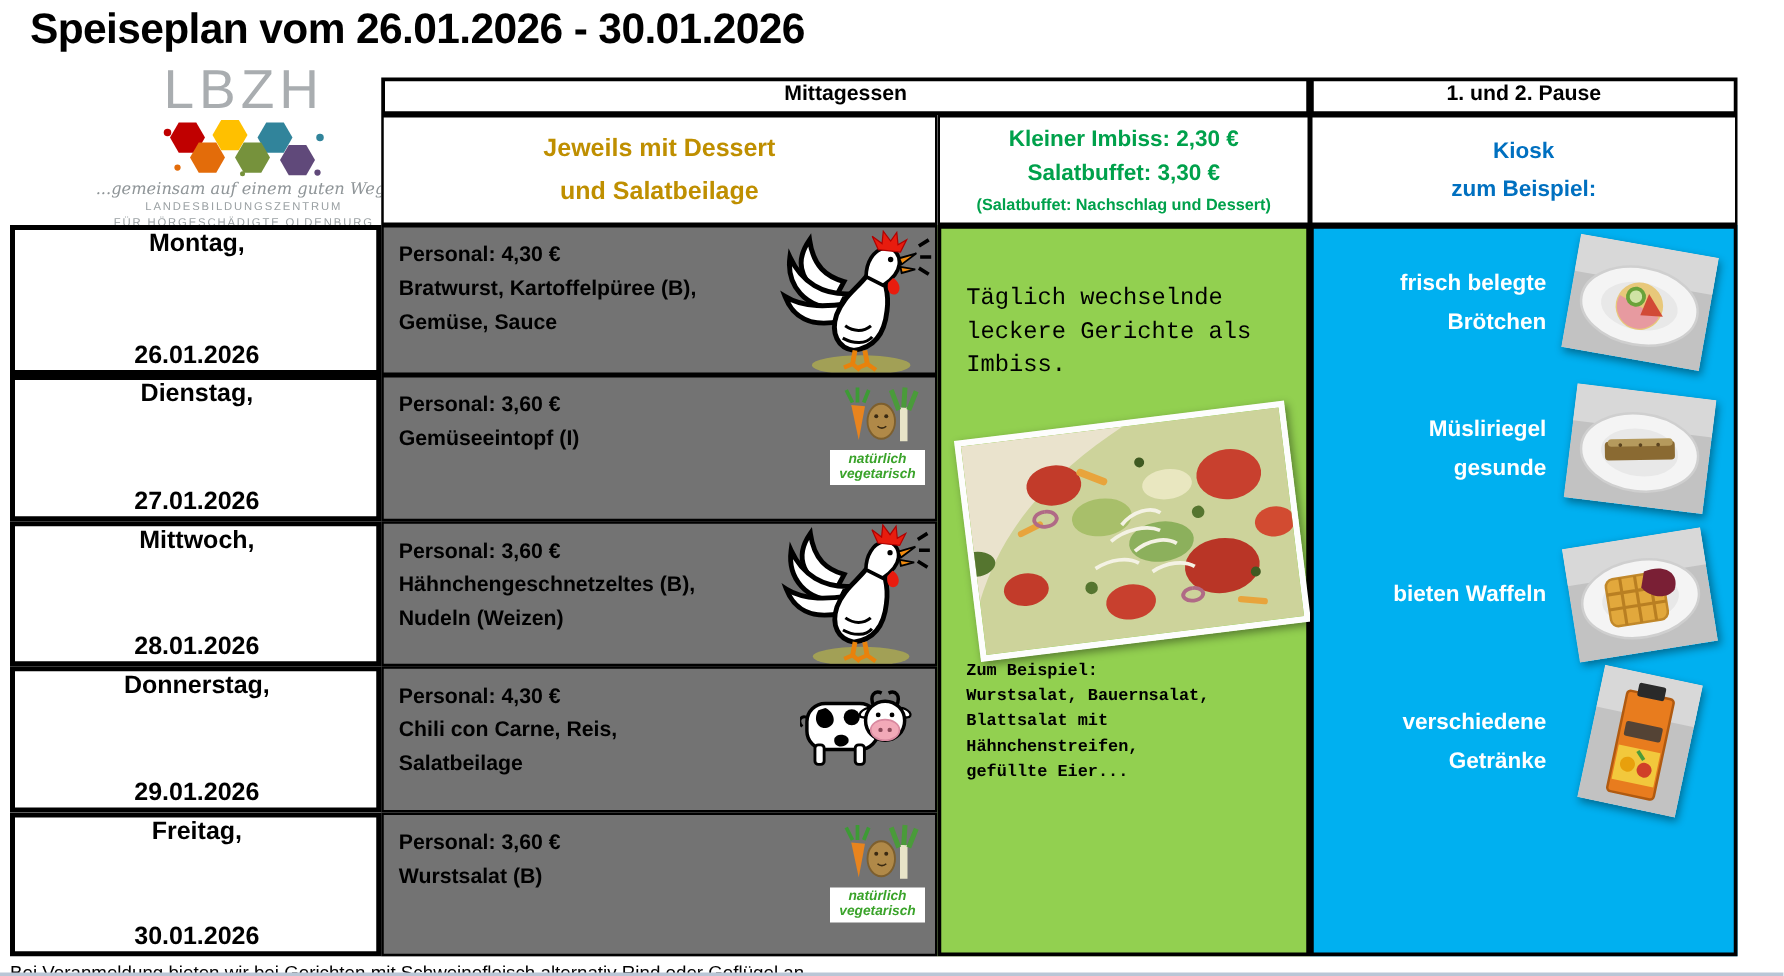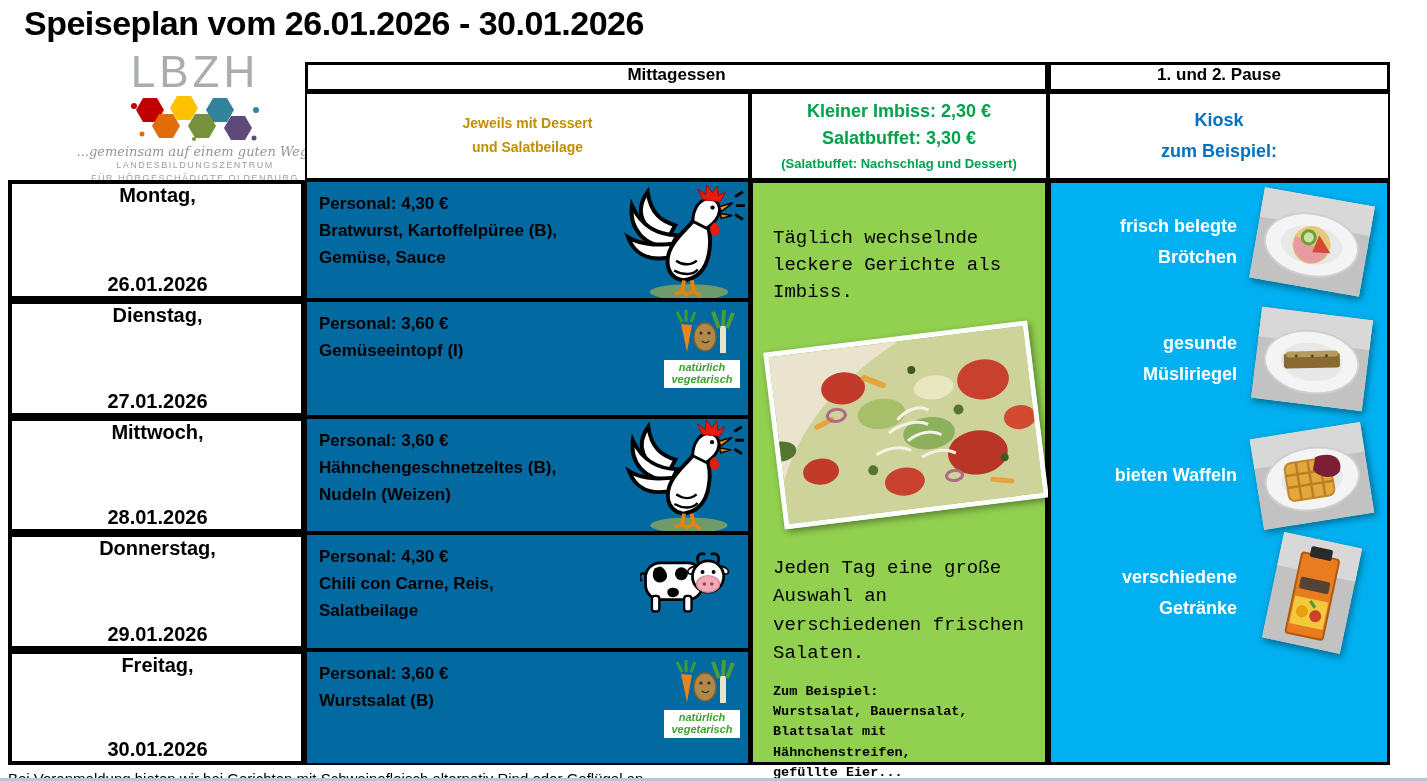--- a/index.html
+++ b/index.html
@@ -16,31 +16,31 @@
   
   .logo{position:absolute;left:72px;top:50px;width:246px;text-align:center;color:#9aa0a3;}
   .logo-acronym{font-size:44px;line-height:44px;color:#a9adb0;font-weight:400;letter-spacing:4px;}
   .logo-hexes{display:block;margin:2px auto 0;}
   .logo-slogan{font-family:"DejaVu Serif",serif;font-style:italic;font-size:13px;color:#8f9598;margin-top:2px;}
   .logo-org{font-size:9px;letter-spacing:1.5px;color:#9aa0a3;line-height:13px;}
 
   
   .hdr{display:flex;align-items:flex-start;justify-content:center;font-weight:bold;font-size:17px;}
   .sub{display:flex;flex-direction:column;align-items:center;justify-content:center;font-weight:bold;text-align:center;}
-  .sub-dessert{color:#bf8f00;font-size:14px;line-height:1.7;}
+  .sub-dessert{color:#bf8f00;font-size:20px;line-height:1.7;}
   .sub-imbiss{color:#00a14b;font-size:18px;line-height:1.55;}
   .sub-imbiss .small{font-size:13px;margin-top:1px;}
   .sub-kiosk{color:#0070c0;font-size:18px;line-height:1.7;}
 
   
   .day-cell{display:flex;align-items:center;justify-content:space-between;
             padding:0 10px 0 12px;font-weight:bold;font-size:20px;color:#000;flex-direction:column;}
 
   
-  .menu-cell{background:#0369a1;padding:8px 12px;font-weight:bold;font-size:17px;
+  .menu-cell{background:#737373;padding:8px 12px;font-weight:bold;font-size:17px;
              line-height:1.6;color:#000;}
   .menu-cell .line{white-space:nowrap;}
   .menu-icon{position:absolute;}
 
   
   .imbiss-col{background:#92d050;padding:42px 20px 0 20px;color:#000;font-family:Liberation Mono, monospace;}
   .imbiss-text{font-size:19px;line-height:1.42;width:258px;}
   .imbiss-text2{font-size:19px;line-height:1.5;width:262px;margin-top:40px;}
   .imbiss-examples{font-size:13.5px;font-weight:600;line-height:1.5;margin-top:14px;}
   .salad-photo{width:256px;height:168px;margin:30px auto 0;transform:rotate(-7deg);
@@ -263,21 +263,20 @@
     </div>
   </div>
 
   <div class="cell bdr3 imbiss-col" style="left:750px;top:180px;width:298px;height:585px">
     <div class="imbiss-text">Täglich wechselnde leckere Gerichte als Imbiss.</div>
     <div class="photo salad-photo">
       <svg width="256" height="168" viewBox="0 0 256 168">
           <use href="#salad"></use>
         </svg>
     </div>
-    <div class="imbiss-text2">Jeden Tag eine große Auswahl an verschiedenen frischen Salaten.</div>
     <div class="imbiss-examples">
       <div>Zum Beispiel:</div>
       <div>Wurstsalat, Bauernsalat,</div>
       <div>Blattsalat mit Hähnchenstreifen,</div>
       <div>gefüllte Eier...</div>
     </div>
   </div>
 
   <div class="cell bdr3 kiosk-col" style="left:1048px;top:180px;width:342px;height:585px">
 
@@ -295,22 +294,22 @@
           <path d="M62,38 L76,54 L58,56 Z" fill="#d24a36"></path>
           <circle cx="52" cy="42" r="8" fill="#6aa23a"></circle>
               <circle cx="52" cy="42" r="5" fill="#cfe3a5"></circle>
         </svg>
       </div>
         </div>
     </div>
 
     <div class="kiosk-row">
       <div class="kiosk-label">
+        <span>Müsliriegel</span>
         <span>gesunde</span>
-        <span>Müsliriegel</span>
       </div>
       <div class="photo-wrap">
           <div class="photo" style="transform:rotate(7deg)">
         <svg width="112" height="92" viewBox="0 0 112 92">
               <use href="#plate-base"></use>
           <rect x="28" y="40" width="56" height="15" rx="3" fill="#8a6a32" transform="rotate(-8 56 47)"></rect>
           <rect x="30" y="38" width="52" height="6" rx="3" fill="#b59a5d" transform="rotate(-8 56 44)"></rect>
           <circle cx="40" cy="45" r="1.5" fill="#5b4420"></circle>
               <circle cx="56" cy="43" r="1.5" fill="#5b4420"></circle>
               <circle cx="70" cy="41" r="1.5" fill="#5b4420"></circle>

